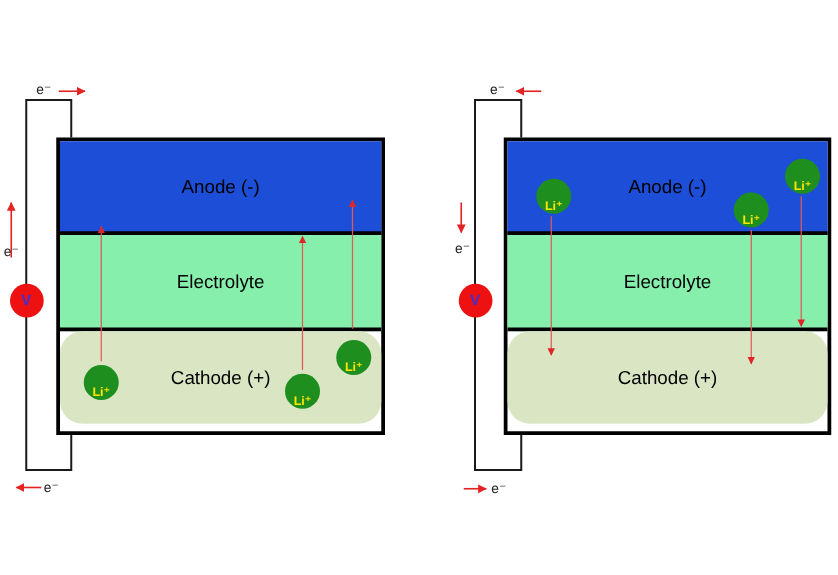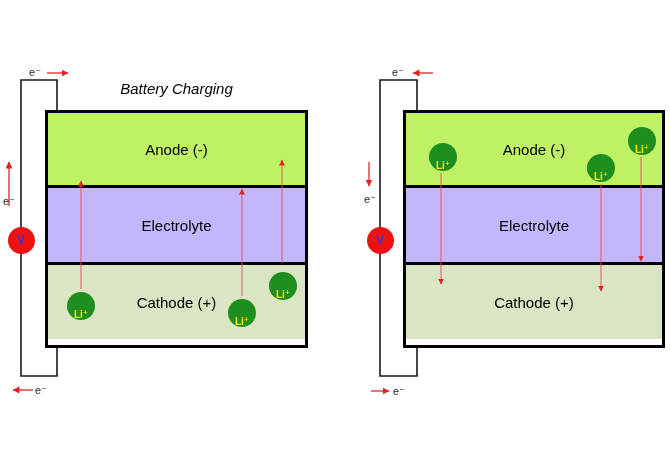--- a/index.html
+++ b/index.html
@@ -10,23 +10,23 @@
   .title{
     position:absolute;font-style:italic;font-size:15px;text-align:center;color:#000;
   }
   .battery-box{
     position:absolute;border:3px solid #000;box-sizing:border-box;display:flex;flex-direction:column;
   }
   .layer{
     display:flex;align-items:center;justify-content:center;
     font-size:15px;color:#000;box-sizing:border-box;
   }
-  .layer-anode{height:75px;background:#bef264;border-bottom:3px solid #000;}
-  .layer-electrolyte{height:77px;background:#c4b5fd;border-bottom:3px solid #000;}
-  .layer-cathode{height:74px;background:#dae6c3;}
+  .layer-anode{height:75px;background:#1d4ed8;border-bottom:3px solid #000;}
+  .layer-electrolyte{height:77px;background:#86efac;border-bottom:3px solid #000;}
+  .layer-cathode{height:74px;background:#dae6c3;border-radius:18px;}
   .svg-overlay{position:absolute;left:0;top:0;z-index:3;}
   .ion{
     position:absolute;width:28px;height:28px;border-radius:50%;background:#1e8f1e;
     display:flex;align-items:flex-end;justify-content:center;
     color:#ffe500;font-size:10px;font-weight:bold;z-index:4;
   }
   .voltmeter{
     position:absolute;width:27px;height:27px;border-radius:50%;background:#ee1111;
     display:flex;align-items:center;justify-content:center;
     color:#4130d0;font-size:12px;font-weight:bold;z-index:4;
@@ -34,21 +34,20 @@
   .e-label{
     position:absolute;font-size:11px;color:#222;z-index:4;transform:translate(-50%,-50%);
     white-space:nowrap;
   }
 </style>
 </head>
 <body>
 
 <div id="canvas">
 
-  <div class="title" style="left:45px;top:80px;width:263px;">Battery Charging</div>
 
   <div class="battery-box" style="left:45px;top:110px;width:263px;height:238px;">
     <div class="layer layer-anode">
       <span>Anode (-)</span>
     </div>
     <div class="layer layer-electrolyte">
       <span>Electrolyte</span>
     </div>
     <div class="layer layer-cathode">
       <span>Cathode (+)</span>

